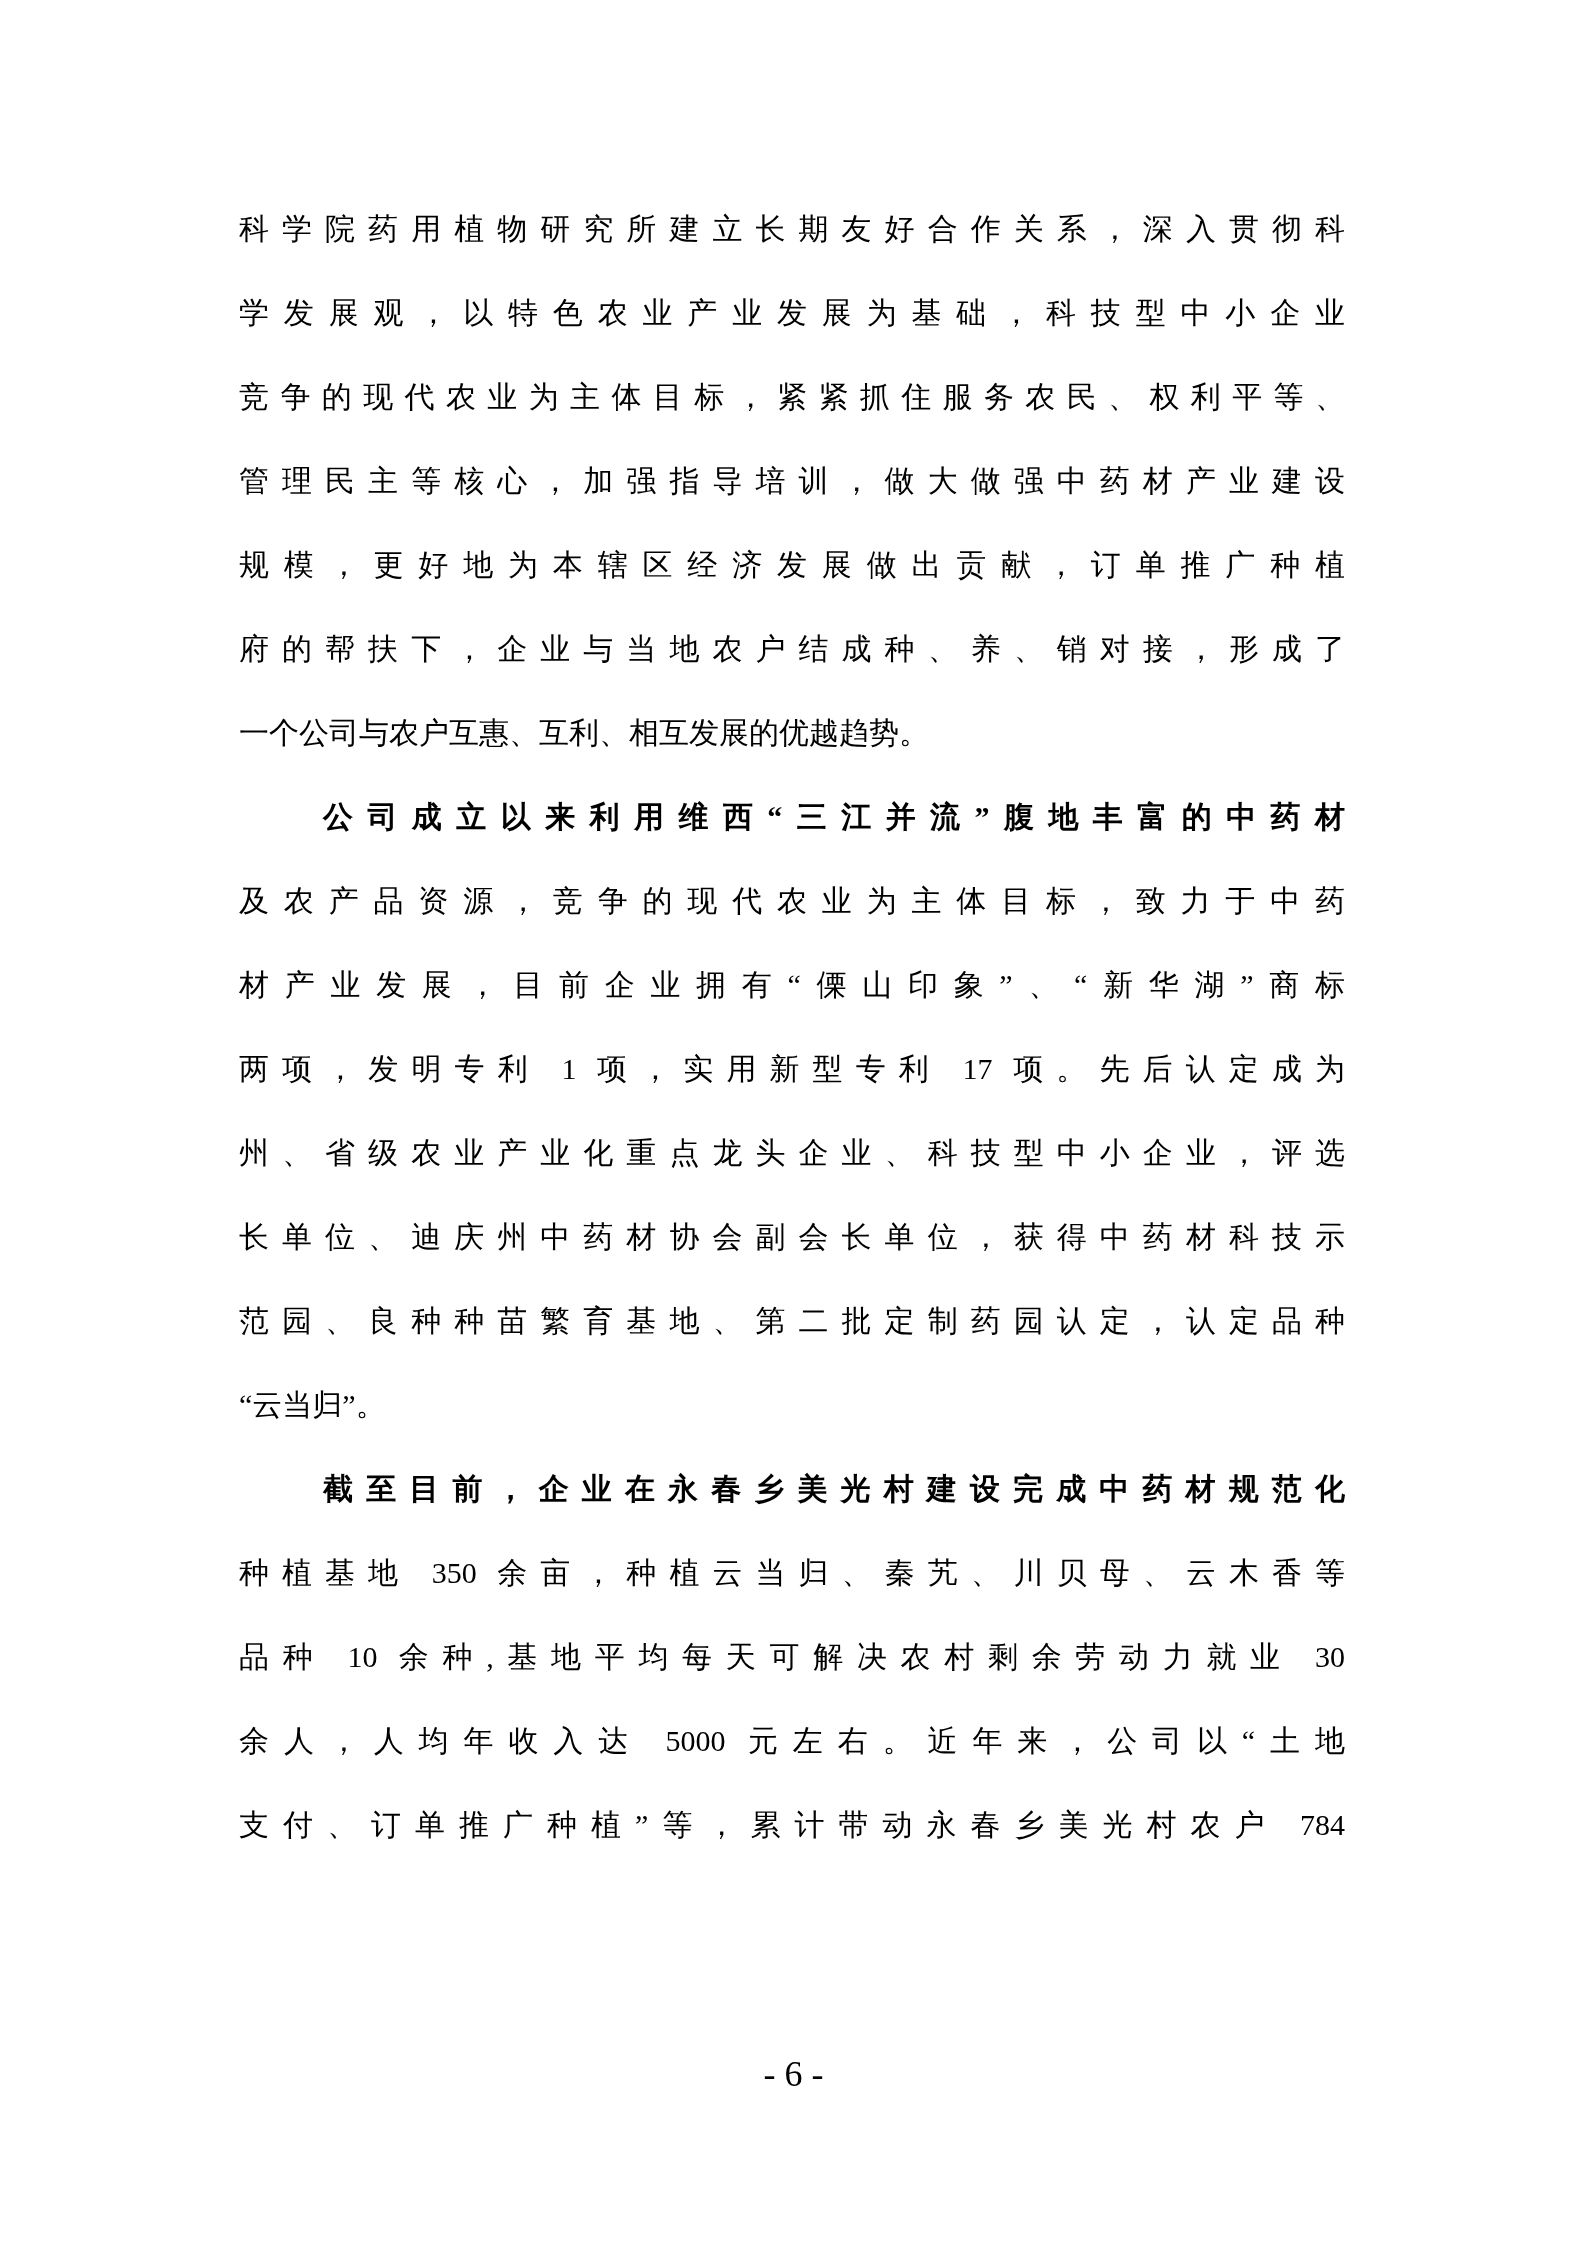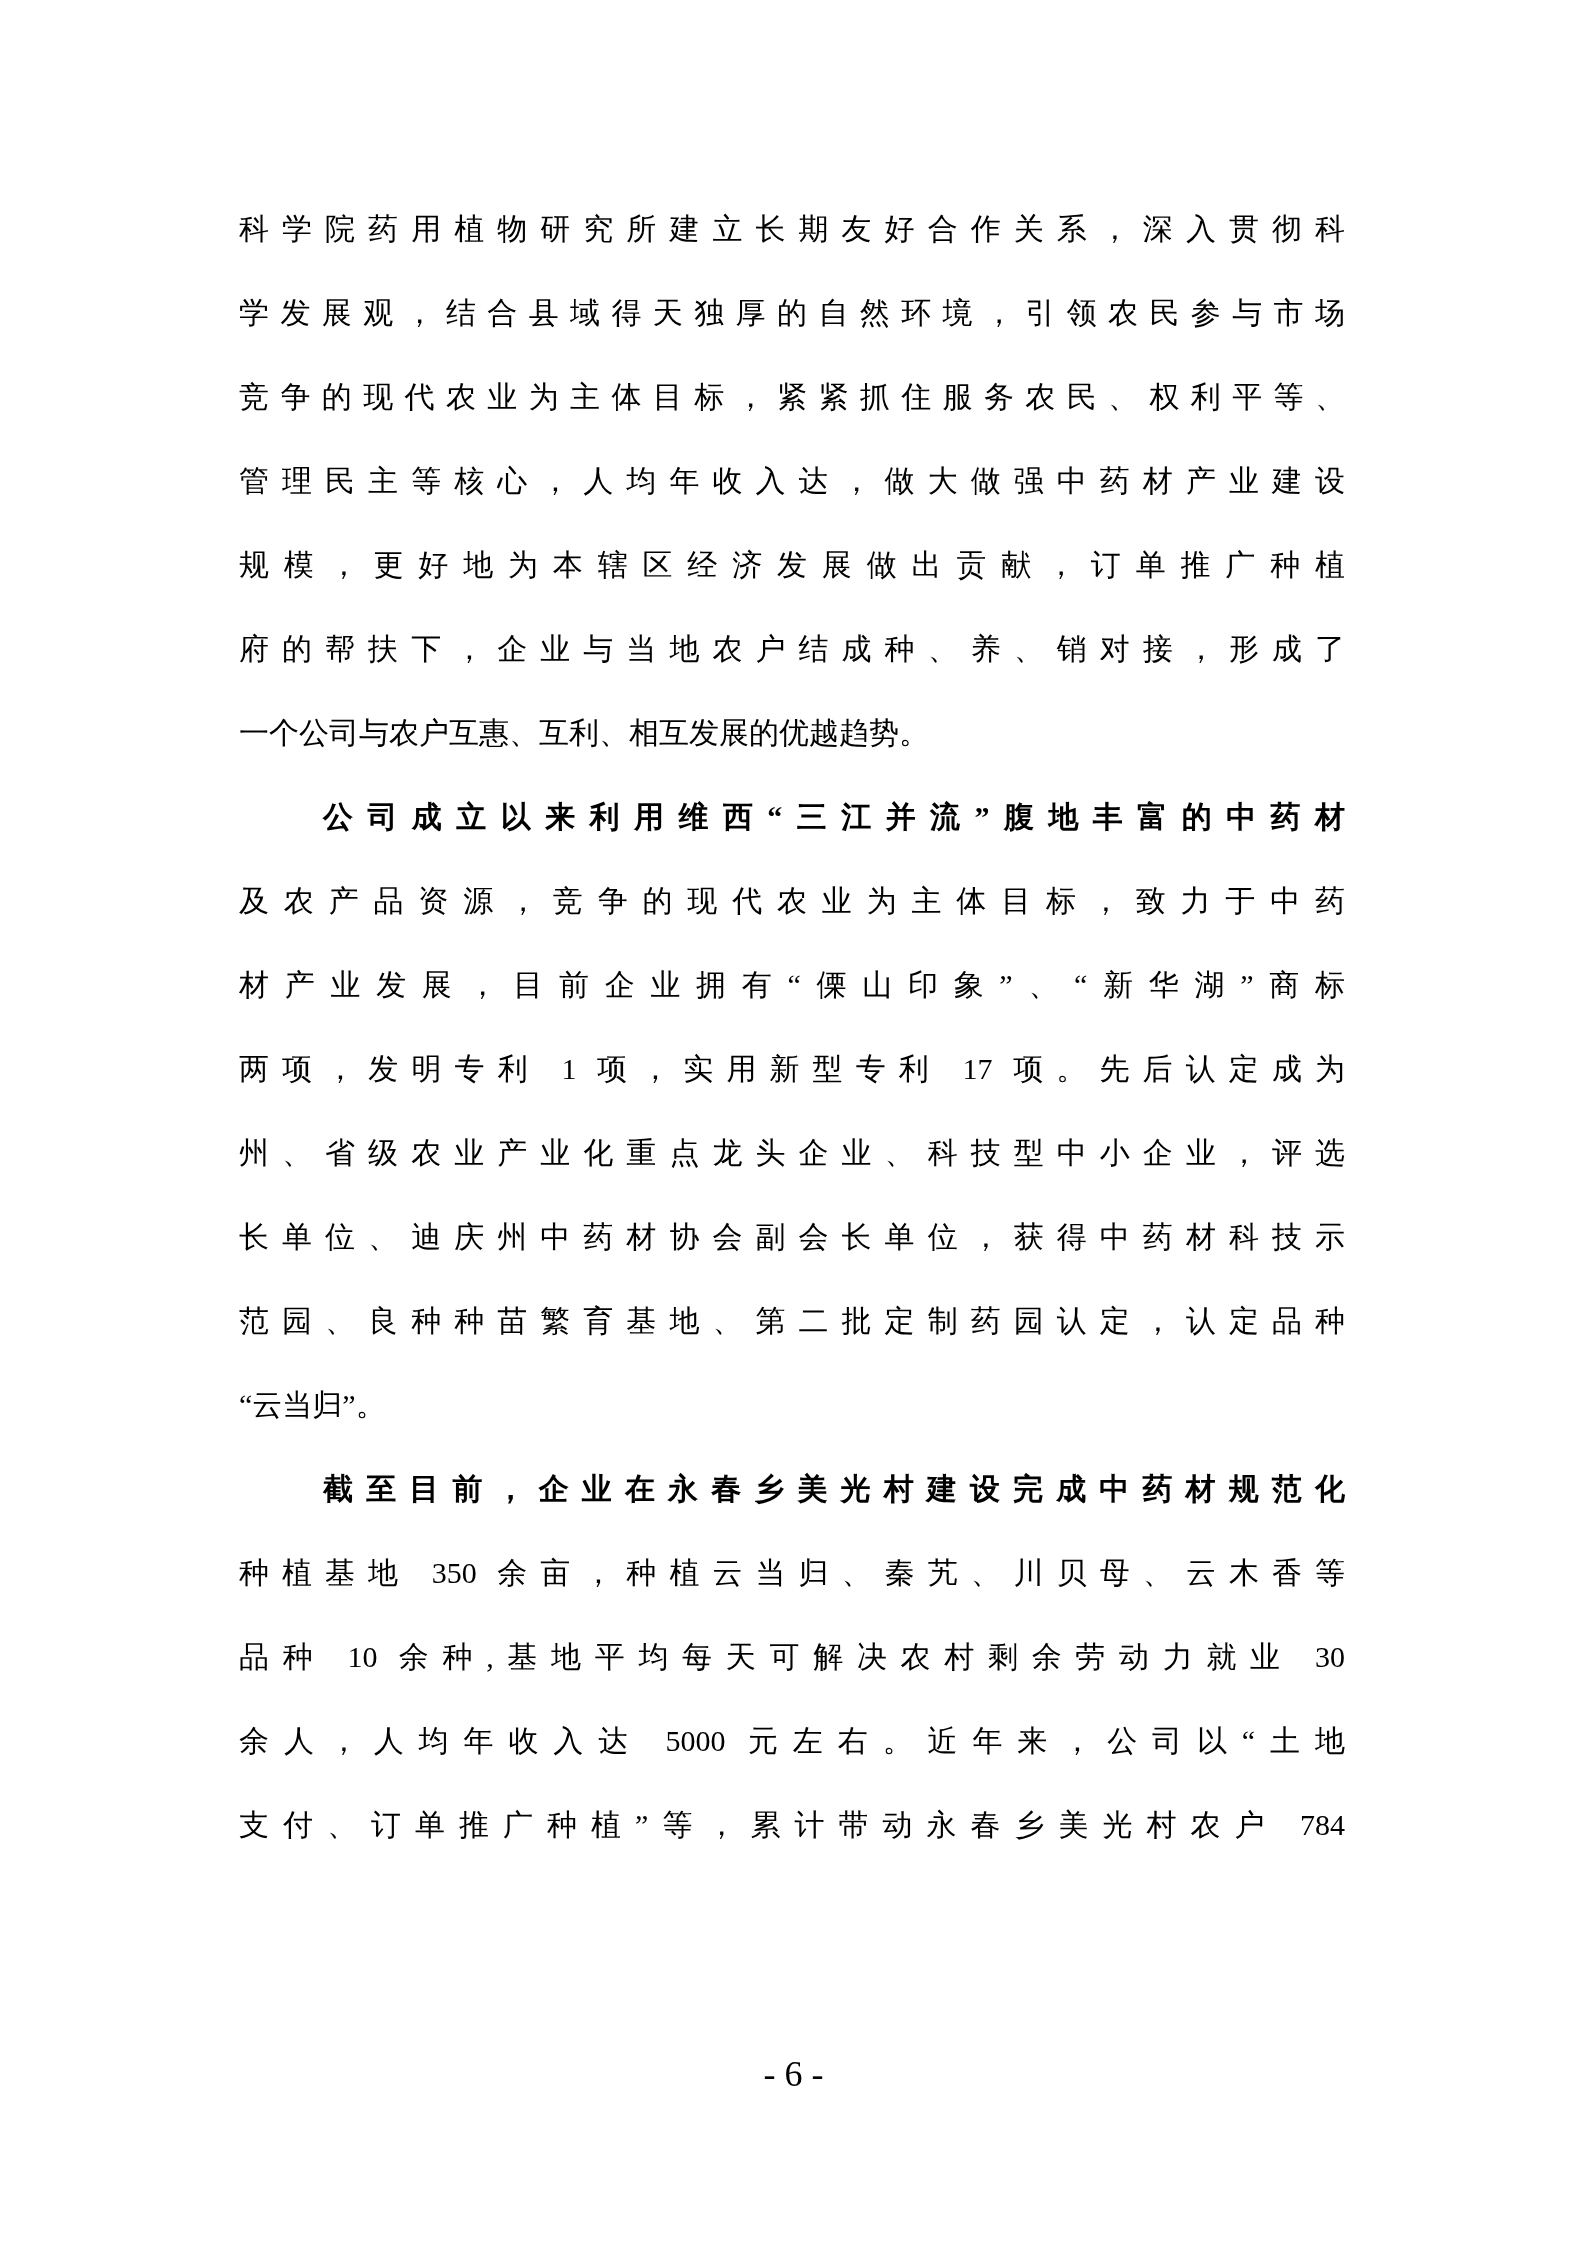--- a/index.html
+++ b/index.html
@@ -50,23 +50,23 @@
   }
 </style>
 </head>
 <body>
 
 <div class="page">
   <div class="text-block">
 
     <div>
       <div class="line fill">科学院药用植物研究所建立长期友好合作关系，深入贯彻科</div>
-      <div class="line fill">学发展观，结合县域得天独厚的自然环境，引领农民参与市场</div>
+      <div class="line fill">学发展观，以特色农业产业发展为基础，科技型中小企业</div>
       <div class="line fill">竞争的现代农业为主体目标，紧紧抓住服务农民、权利平等、</div>
-      <div class="line fill">管理民主等核心，人均年收入达，做大做强中药材产业建设</div>
+      <div class="line fill">管理民主等核心，加强指导培训，做大做强中药材产业建设</div>
       <div class="line fill">规模，更好地为本辖区经济发展做出贡献，订单推广种植</div>
       <div class="line fill">府的帮扶下，企业与当地农户结成种、养、销对接，形成了</div>
       <div class="line">一个公司与农户互惠、互利、相互发展的优越趋势。</div>
     </div>
 
     <div>
       <div class="line fill indent">公司成立以来利用维西“三江并流”腹地丰富的中药材</div>
       <div class="line fill">及农产品资源，竞争的现代农业为主体目标，致力于中药</div>
       <div class="line fill">材产业发展，目前企业拥有“傈山印象”、“新华湖”商标</div>
       <div class="line fill">两项，发明专利 1 项，实用新型专利 17 项。先后认定成为</div>

